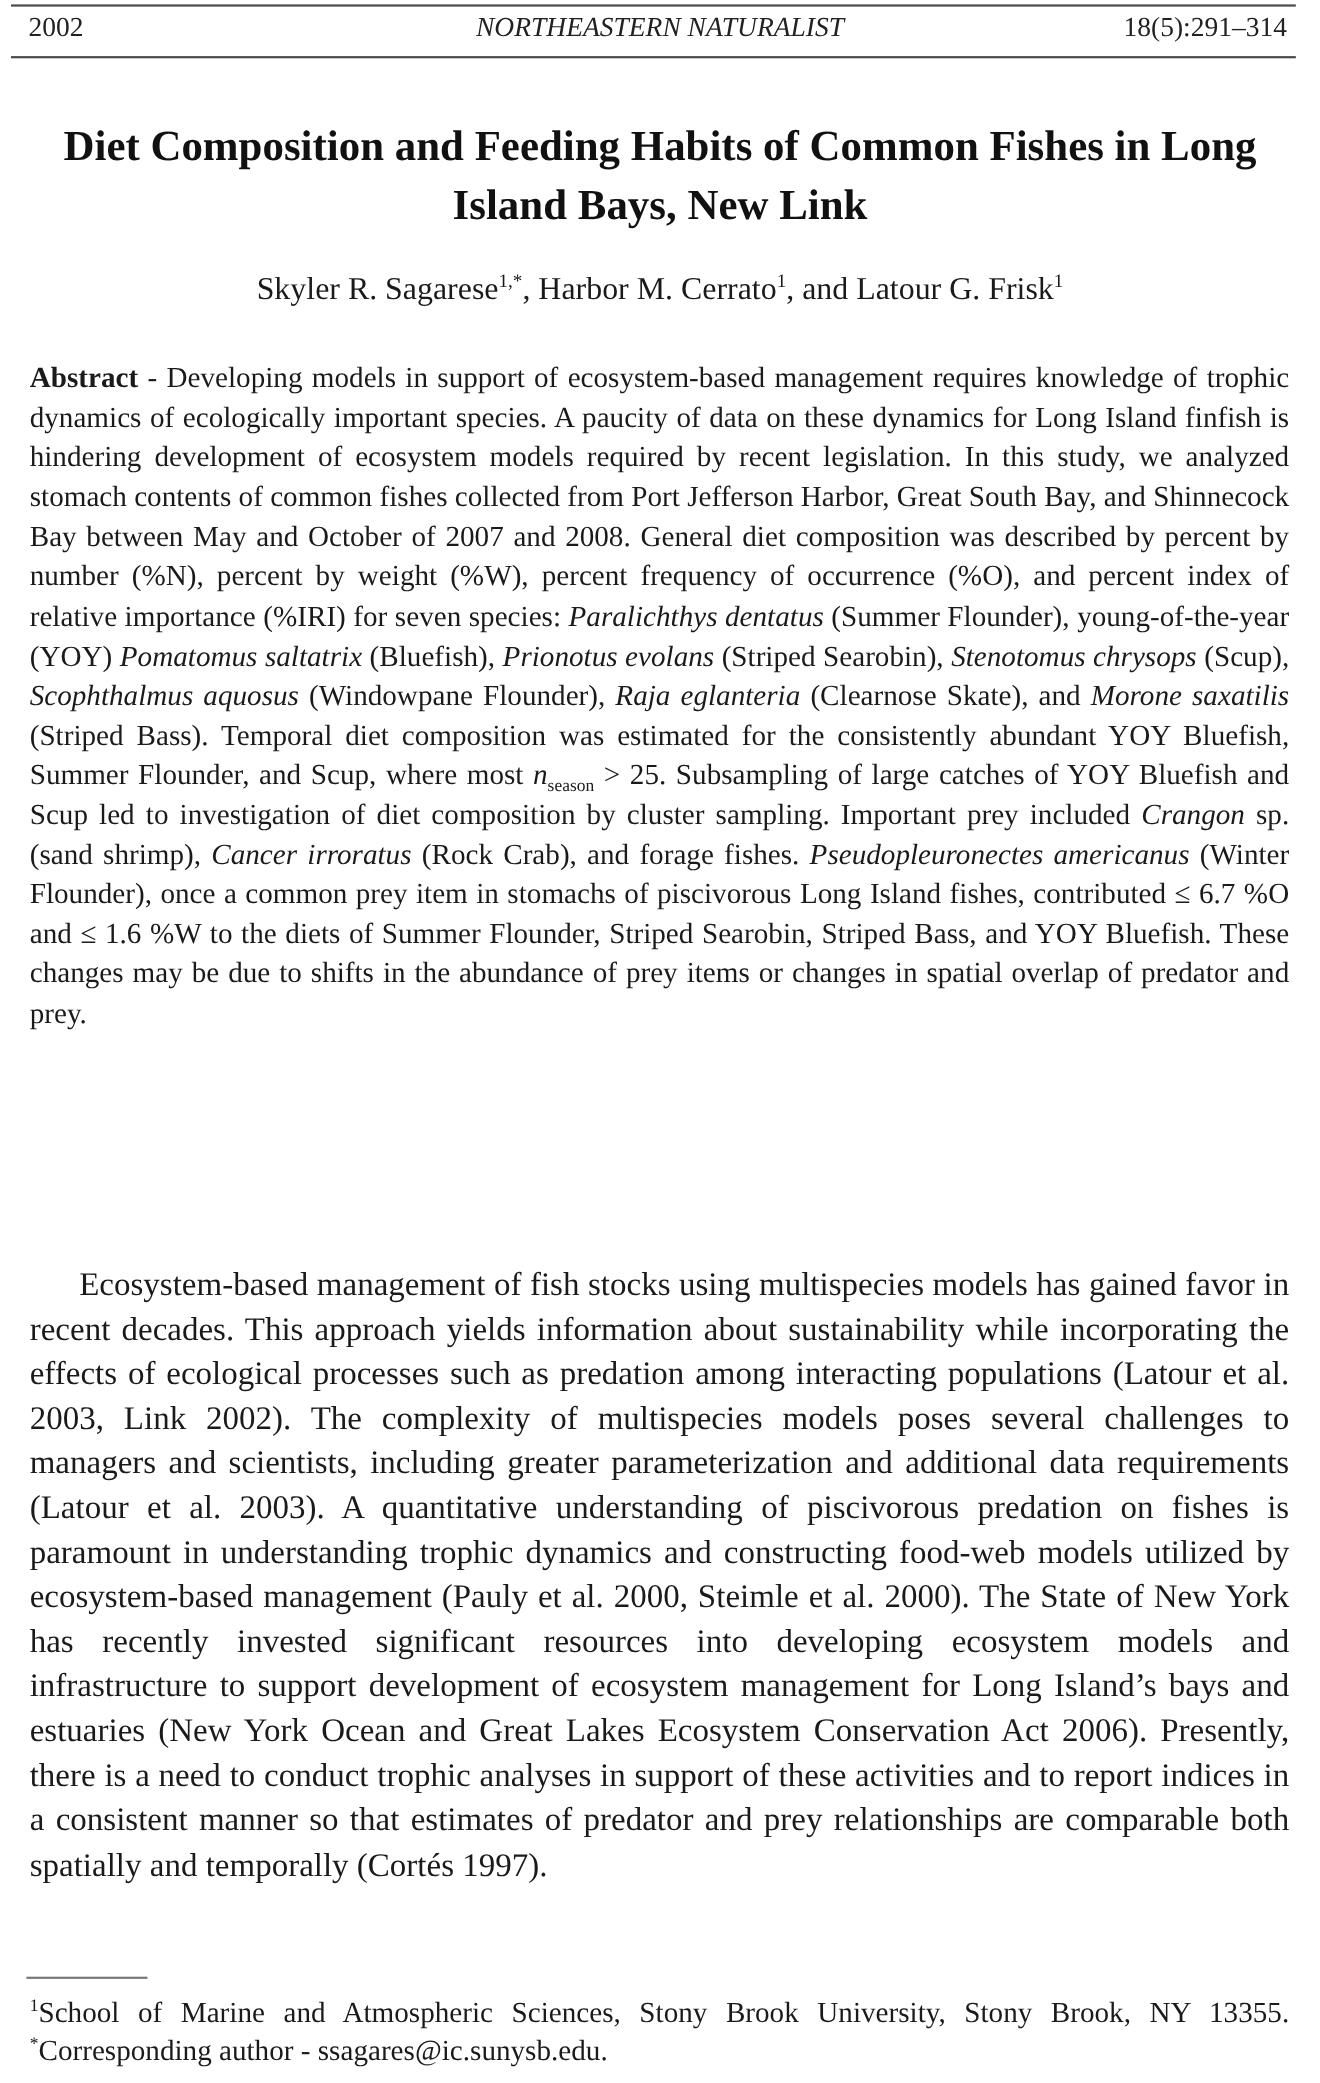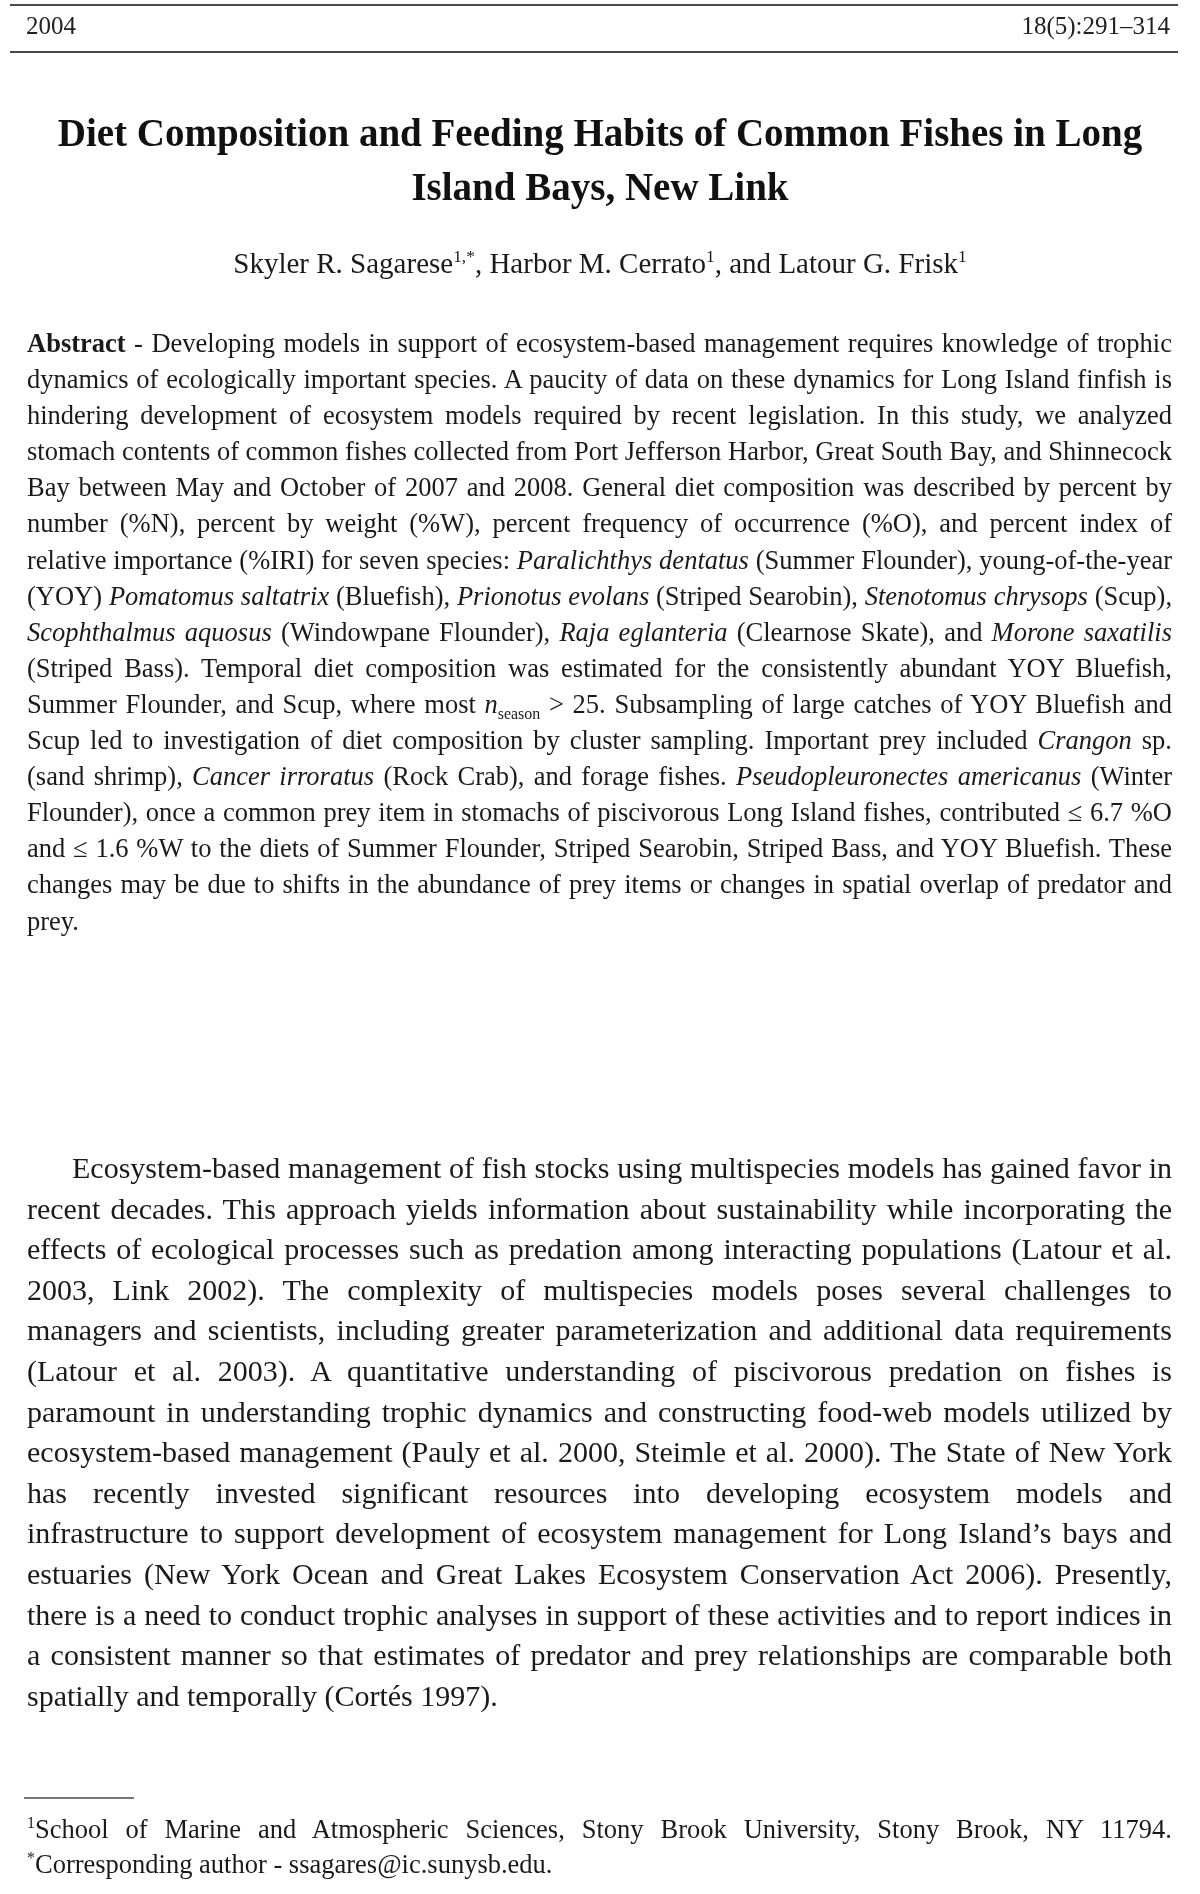--- a/index.html
+++ b/index.html
@@ -54,35 +54,36 @@
     font-size: 26.5px; line-height: 35px; text-align: justify;
   }
   i { font-style: italic; }
 </style>
 </head>
 <body>
 
 <div class="page">
 
   <div class="rule top"></div>
-  <div class="hdr year">2004</div>
+  <div class="hdr year">2002</div>
+  <div class="hdr journal">NORTHEASTERN NATURALIST</div>
   <div class="hdr vol">18(5):291–314</div>
   <div class="rule bottom"></div>
 
   <h1 class="title" style="margin:0">Diet Composition and Feeding Habits of Common Fishes in Long Island Bays, New Link</h1>
 
   <div class="authors">
     <span><span>Skyler R. Sagarese</span><sup>1,*</sup></span><span>, </span><span><span>Harbor M. Cerrato</span><sup>1</sup></span><span>, and </span><span><span>Latour G. Frisk</span><sup>1</sup></span>
   </div>
 
   <div class="abstract">
     <span class="lbl">Abstract</span><span> - </span><span id="abstract-body"><span>Developing models in support of ecosystem-based management requires knowledge of trophic dynamics of ecologically important species. A paucity of data on these dynamics for Long Island finfish is hindering development of ecosystem models required by recent legislation. In this study, we analyzed stomach contents of common fishes collected from Port Jefferson Harbor, Great South Bay, and Shinnecock Bay between May and October of 2007 and 2008. General diet composition was described by percent by number (%N), percent by weight (%W), percent frequency of occurrence (%O), and percent index of relative importance (%IRI) for seven species: </span><i>Paralichthys dentatus</i><span> (Summer Flounder), young-of-the-year (YOY) </span><i>Pomatomus saltatrix</i><span> (Bluefish), </span><i>Prionotus evolans</i><span> (Striped Searobin), </span><i>Stenotomus chrysops</i><span> (Scup), </span><i>Scophthalmus aquosus</i><span> (Windowpane Flounder), </span><i>Raja eglanteria</i><span> (Clearnose Skate), and </span><i>Morone saxatilis</i><span> (Striped Bass). Temporal diet composition was estimated for the consistently abundant YOY Bluefish, Summer Flounder, and Scup, where most </span><i>n</i><sub>season</sub><span> &gt; 25. Subsampling of large catches of YOY Bluefish and Scup led to investigation of diet composition by cluster sampling. Important prey included </span><i>Crangon</i><span> sp. (sand shrimp), </span><i>Cancer irroratus</i><span> (Rock Crab), and forage fishes. </span><i>Pseudopleuronectes americanus</i><span> (Winter Flounder), once a common prey item in stomachs of piscivorous Long Island fishes, contributed ≤ 6.7 %O and ≤ 1.6 %W to the diets of Summer Flounder, Striped Searobin, Striped Bass, and YOY Bluefish. These changes may be due to shifts in the abundance of prey items or changes in spatial overlap of predator and prey.</span></span>
   </div>
 
 
   <p class="intro" style="margin:0">Ecosystem-based management of fish stocks using multispecies models has gained favor in recent decades. This approach yields information about sustainability while incorporating the effects of ecological processes such as predation among interacting populations (Latour et al. 2003, Link 2002). The complexity of multispecies models poses several challenges to managers and scientists, including greater parameterization and additional data requirements (Latour et al. 2003). A quantitative understanding of piscivorous predation on fishes is paramount in understanding trophic dynamics and constructing food-web models utilized by ecosystem-based management (Pauly et al. 2000, Steimle et al. 2000). The State of New York has recently invested significant resources into developing ecosystem models and infrastructure to support development of ecosystem management for Long Island’s bays and estuaries (New York Ocean and Great Lakes Ecosystem Conservation Act 2006). Presently, there is a need to conduct trophic analyses in support of these activities and to report indices in a consistent manner so that estimates of predator and prey relationships are comparable both spatially and temporally (Cortés 1997).</p>
 
   <div class="fn-rule"></div>
   <div class="footnote">
-    <sup>1</sup><span>School of Marine and Atmospheric Sciences, Stony Brook University, Stony Brook, NY 11794.</span> <sup>*</sup><span>Corresponding author - ssagares@ic.sunysb.edu.</span>
+    <sup>1</sup><span>School of Marine and Atmospheric Sciences, Stony Brook University, Stony Brook, NY 13355.</span> <sup>*</sup><span>Corresponding author - ssagares@ic.sunysb.edu.</span>
   </div>
 
 </div>
 
 </body></html>

